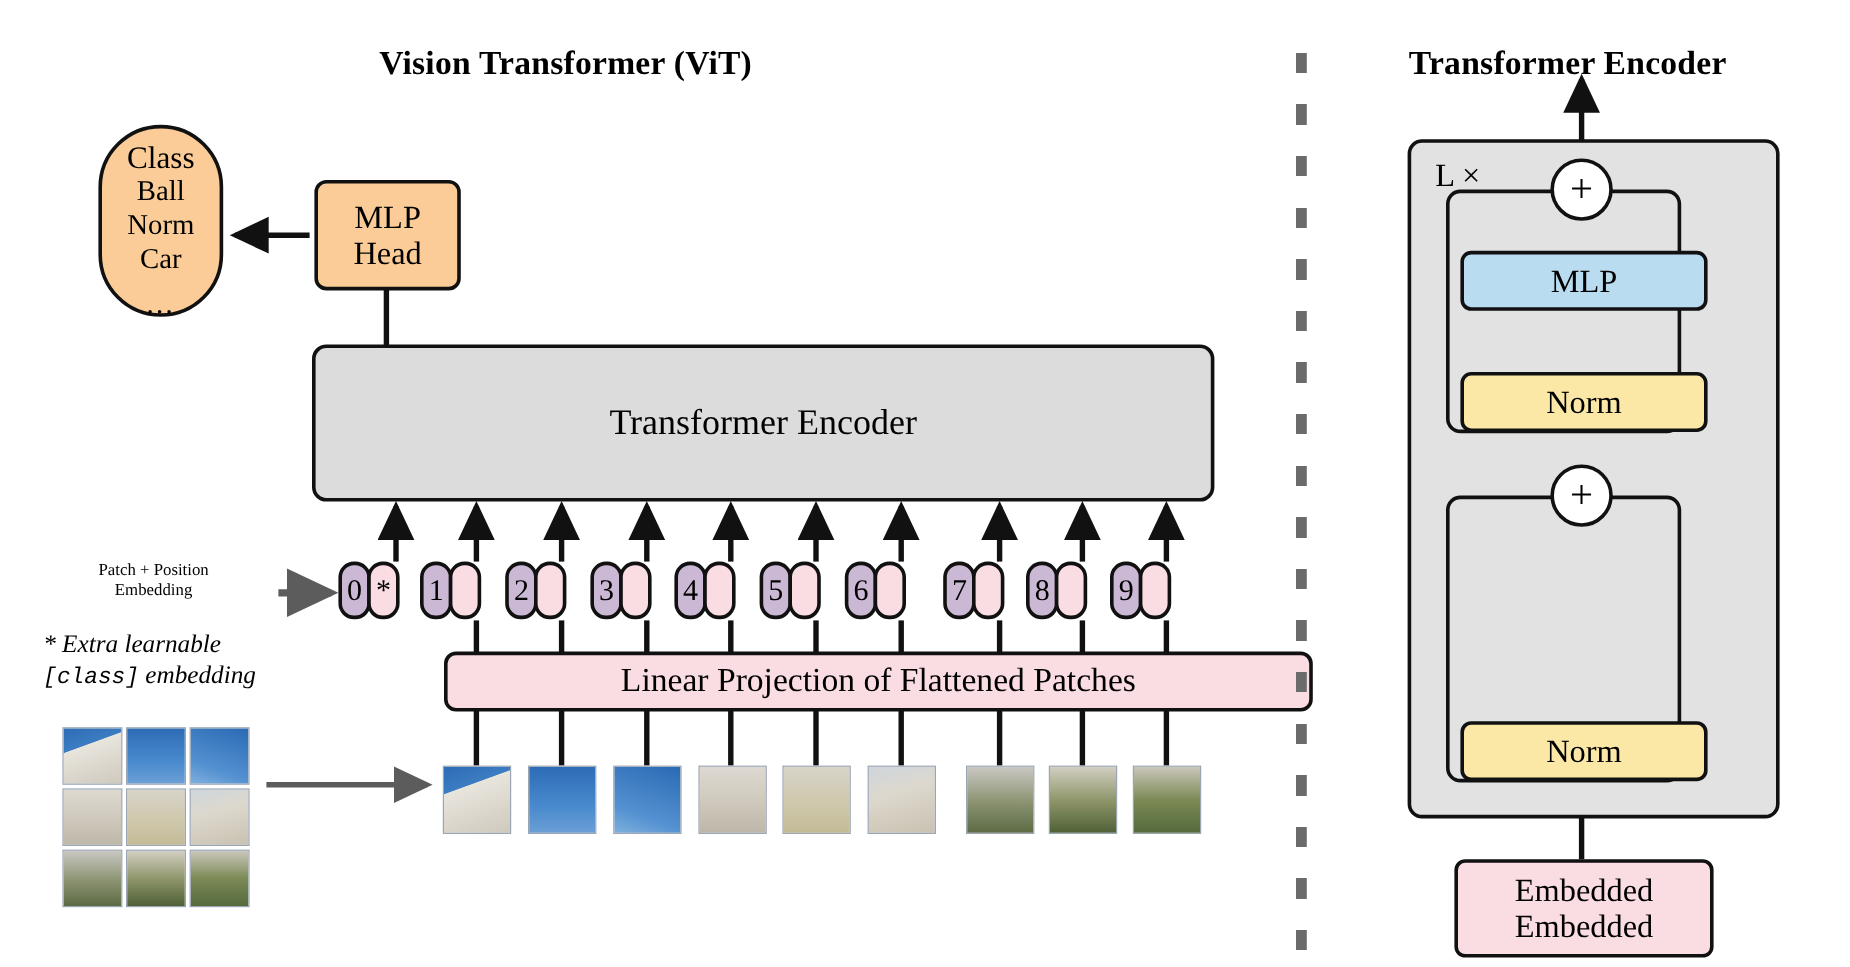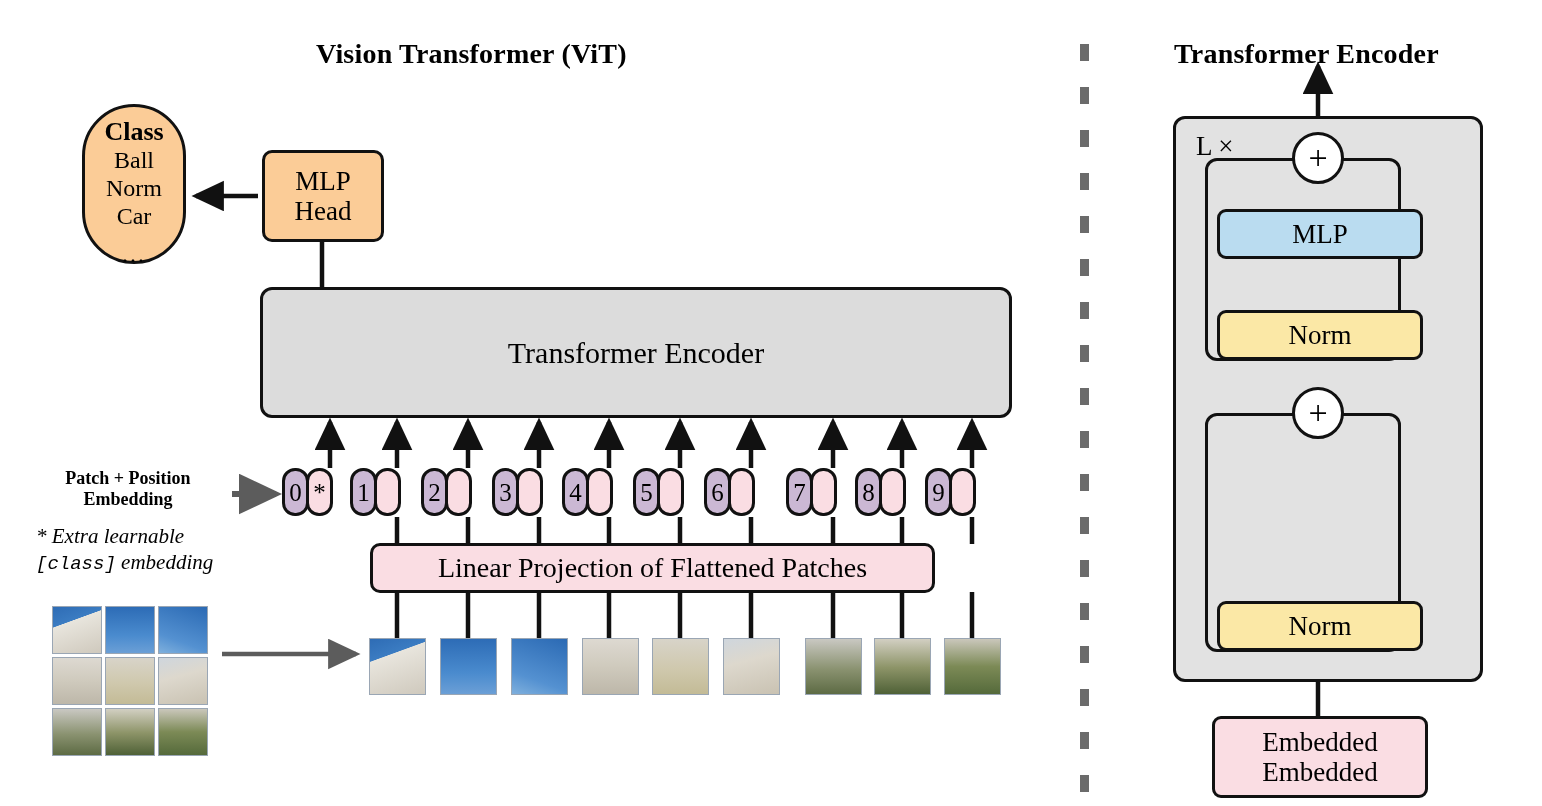--- a/index.html
+++ b/index.html
@@ -14,38 +14,38 @@
   
   .node{box-sizing:border-box;border:3px solid #111;border-radius:10px;
         display:flex;align-items:center;justify-content:center;
         text-align:center;line-height:1.12;font-size:27px;}
   .node.small-r{border-radius:9px;}
 
   
   .classpill{box-sizing:border-box;border:3.5px solid #111;border-radius:56px;
      display:flex;flex-direction:column;align-items:center;justify-content:flex-start;
      padding-top:10px;font-size:24px;line-height:1.16;}
-  .classpill .hd{font-weight:bold;font-size:26px;}
+  .classpill .hd{font-weight:normal;font-size:26px;}
   .classpill .dots{font-size:24px;letter-spacing:2px;margin-top:10px;}
 
   
   .greybar{box-sizing:border-box;background:#dcdcdc;border:3px solid #111;
            border-radius:12px;display:flex;align-items:center;justify-content:center;
            font-size:30px;}
 
   
   .tokpair{display:flex;align-items:flex-start;}
   .tok{box-sizing:border-box;border:3px solid #111;border-radius:13px;
        display:flex;align-items:center;justify-content:center;
        font-size:25px;line-height:1;}
   .tok.pos{background:#cbb8d4;width:27px;height:48px;}
   .tok.pat{background:#fadde3;width:27px;height:48px;}
 
   
-  .lbl-bold{font-weight:bold;font-size:18px;line-height:1.18;text-align:center;}
+  .lbl-bold{font-weight:normal;font-size:14px;line-height:1.18;text-align:center;}
   .lbl-note{font-size:21px;line-height:1.22;}
   .mono{font-family:"Liberation Mono","DejaVu Sans Mono",monospace;font-size:19px;}
 
   
   .divider{width:9px;background:repeating-linear-gradient(
       to bottom,#6b6b6b 0 17px,rgba(0,0,0,0) 17px 43px);}
 
   
   .greypanel{box-sizing:border-box;background:#e2e2e2;border:3px solid #111;border-radius:12px;}
   .residbox{box-sizing:border-box;border:3px solid #111;border-radius:12px;background:transparent;}
@@ -214,21 +214,21 @@
   </div>
   <div class="abs tokpair" style="left:855px;top:452px;">
     <div class="tok pos">8</div>
     <div class="tok pat" style="margin-left:-3px;"></div>
   </div>
   <div class="abs tokpair" style="left:925px;top:452px;">
     <div class="tok pos">9</div>
     <div class="tok pat" style="margin-left:-3px;"></div>
   </div>
 
-  <div class="abs node" style="left:370px;top:527px;width:565px;height:50px;background:#fadde3;font-size:28px;">
+  <div class="abs node" style="left:370px;top:527px;width:724px;height:50px;background:#fadde3;font-size:28px;">
     <span>Linear Projection of Flattened Patches</span>
   </div>
 
   <div class="abs" style="left:52px;top:590px;width:158px;height:152px;display:grid;
               grid-template-columns:repeat(3,50px);grid-template-rows:repeat(3,48px);gap:3px;">
     <div class="tile" style="background:linear-gradient(160deg,#2e6cb5 0%,#3b7cc2 32%,#e8e5dd 33%,#cfc9bd 100%);"></div>
     <div class="tile sky" style="background:linear-gradient(180deg,#2d6cb6 0%,#4a8bce 62%,#6b9fd6 100%);"></div>
     <div class="tile sky" style="background:linear-gradient(200deg,#2b6ab4 0%,#5491d1 70%,#7fb0dd 100%);"></div>
     <div class="tile bld" style="background:linear-gradient(180deg,#ddd9d1 0%,#cfcabd 50%,#bdb7a9 100%);"></div>
     <div class="tile bld" style="background:linear-gradient(180deg,#d8d4c9 0%,#cfc8ad 55%,#c3bb96 100%);"></div>

